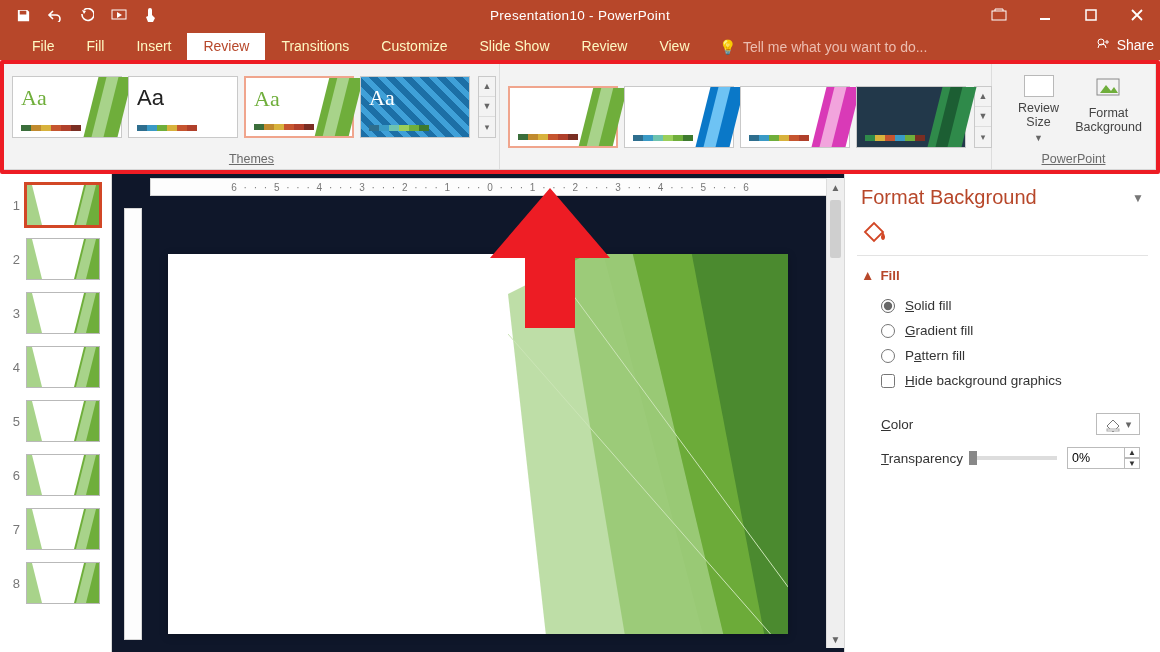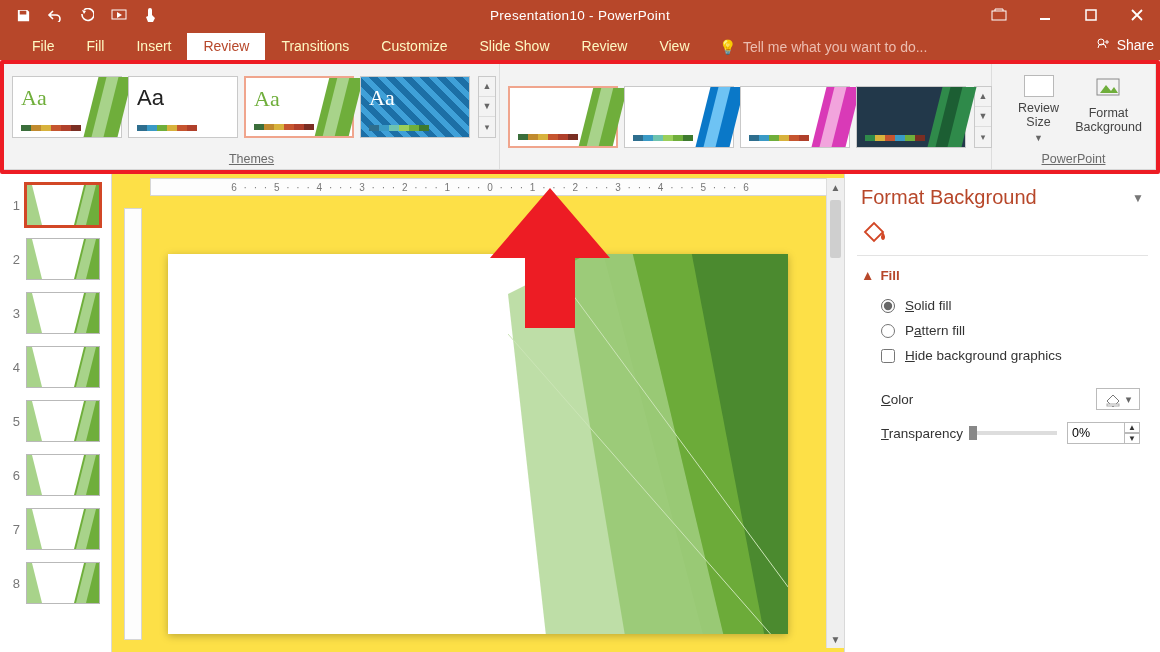--- a/index.html
+++ b/index.html
@@ -70,21 +70,21 @@
   .thumbs { width:112px; background:#fff; border-right:1px solid #d9d9d9; overflow:hidden; padding-top:8px; }
   .thumb-row { display:flex; align-items:center; gap:6px; padding:2px 6px 10px 8px; }
   .thumb-num { width:12px; text-align:right; color:#777; font-size:13px; }
   .slide-thumb { width:74px; height:42px; background:#fff; border:1px solid #b9b9b9; position:relative; overflow:hidden; }
   .thumb-row.active .slide-thumb { outline:2px solid #d24726; outline-offset:0; border-color:#d24726; }
   .slide-thumb .sw { position:absolute; right:-6px; top:0; bottom:0; width:26px; background:#6fae3b; transform:skewX(-14deg); }
   .slide-thumb .sw2 { position:absolute; right:8px; top:0; bottom:0; width:10px; background:#a8d38a; transform:skewX(-14deg); }
   .slide-thumb .swl { position:absolute; left:-6px; top:0; bottom:0; width:16px; background:#a8d38a; transform:skewX(14deg); }
 
   
-  .editor { flex:1; background:#fde047; position:relative; overflow:hidden; }
+  .editor { flex:1; background:#0f172a; position:relative; overflow:hidden; }
   .ruler-h { position:absolute; left:38px; right:12px; top:4px; height:18px; background:#fdfdfd; border:1px solid #d6d6d6; display:flex; align-items:center; justify-content:center; font-size:10px; color:#777; letter-spacing:2px; }
   .ruler-v { position:absolute; left:12px; top:34px; bottom:12px; width:18px; background:#fdfdfd; border:1px solid #d6d6d6; }
   .canvas { position:absolute; left:56px; top:80px; width:620px; height:380px; background:#fff; box-shadow:0 2px 8px rgba(0,0,0,.25); overflow:hidden; }
   .canvas .poly { position:absolute; right:-40px; top:-20px; bottom:-20px; width:320px; }
   .scrollbar-v { position:absolute; right:0; top:4px; bottom:4px; width:18px; background:#efefef; border-left:1px solid #ddd; }
   .scrollbar-v .up, .scrollbar-v .dn { height:18px; display:flex; align-items:center; justify-content:center; font-size:10px; color:#666; }
   .scrollbar-v .thumb { position:absolute; left:3px; right:3px; top:22px; height:58px; background:#cfcfcf; border-radius:2px; }
 
   
   .big-arrow { position:absolute; left:490px; top:188px; width:120px; height:140px; z-index:50; pointer-events:none; }
@@ -437,20 +437,24 @@
       <div class="hdr">
         <span>▲</span>
         <span>Fill</span>
       </div>
       <label class="opt">
         <input type="radio" name="fill" checked="" style="">
         <span><span class="underline-first">S</span>olid fill</span>
       </label>
       <label class="opt">
         <input type="radio" name="fill" style="">
+        <span><span class="underline-first">G</span>radient fill</span>
+      </label>
+      <label class="opt">
+        <input type="radio" name="fill" style="">
         <span>P<span class="underline-first">a</span>ttern fill</span>
       </label>
       <label class="opt">
         <input type="checkbox" style="">
         <span><span class="underline-first">H</span>ide background graphics</span>
       </label>
 
       <div class="row" style="margin-top:14px">
         <span><span class="underline-first">C</span>olor</span>
         <div class="color-swatch">

